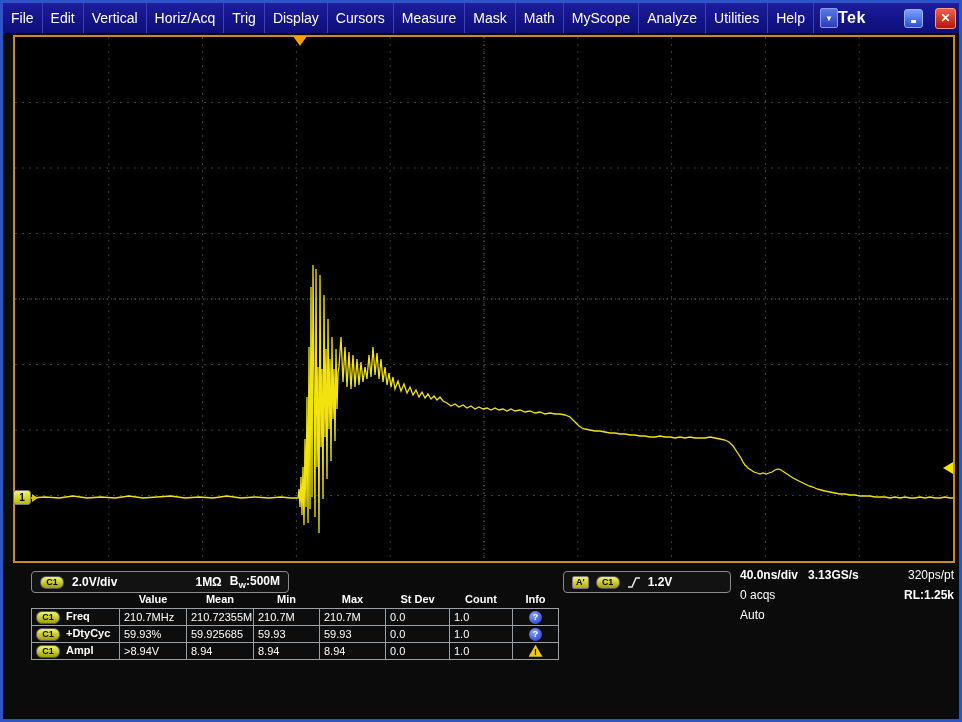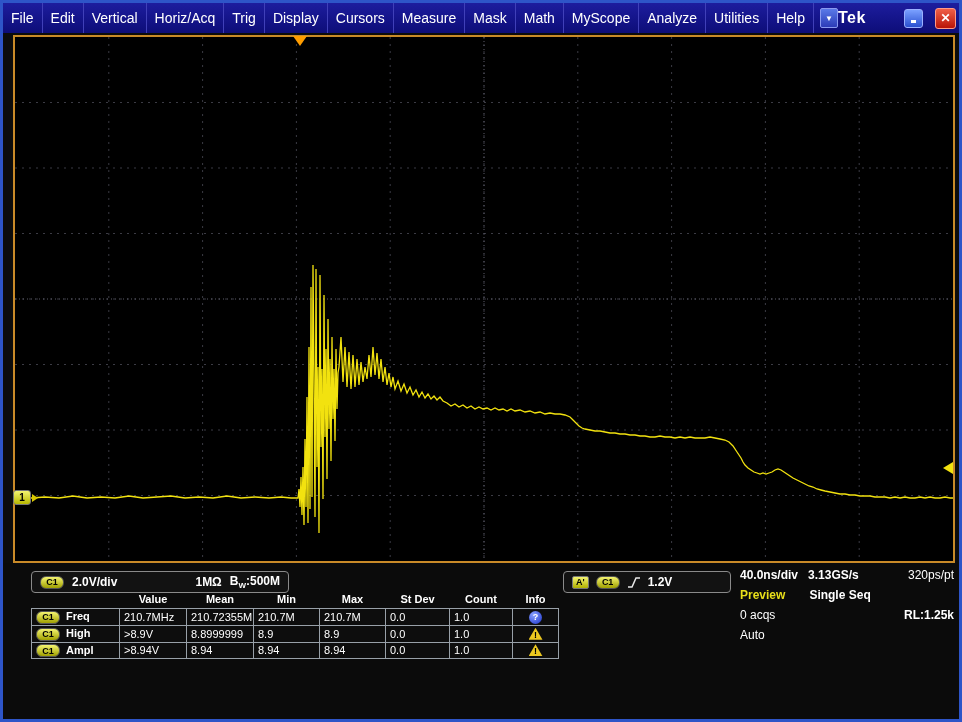--- a/index.html
+++ b/index.html
@@ -191,24 +191,20 @@
       <span>1.2V</span>
     </div>
 
     <div class="hpanel">
       <div class="h-row">
         <span class="b">40.0ns/div</span>
         <span class="b rate">3.13GS/s</span>
         <span class="res">320ps/pt</span>
       </div>
       <div class="h-row">
-        <span class="preview">Preview</span>
-        <span class="seq">Single Seq</span>
-      </div>
-      <div class="h-row">
         <span>0 acqs</span>
         <span class="rl">RL:1.25k</span>
       </div>
       <div class="h-row">
         <span>Auto</span>
       </div>
     </div>
 
     <div class="meas">
       <table>
@@ -244,35 +240,35 @@
               <td>210.72355M</td>
               <td>210.7M</td>
               <td>210.7M</td>
               <td>0.0</td>
               <td>1.0</td>
               <td class="info">
                 <span class="icon-help"></span>
               </td>
             </tr>
 
-
             <tr>
               <td class="lab">
-                <span class="badge">C1</span><span>High</span>
-              </td>
-              <td>&gt;8.9V</td>
-              <td>8.8999999</td>
-              <td>8.9</td>
-              <td>8.9</td>
+                <span class="badge">C1</span><span>+DtyCyc</span>
+              </td>
+              <td>59.93%</td>
+              <td>59.925685</td>
+              <td>59.93</td>
+              <td>59.93</td>
               <td>0.0</td>
               <td>1.0</td>
               <td class="info">
-                <span class="icon-warning"></span>
+                <span class="icon-help"></span>
               </td>
             </tr>
+
 
             <tr>
               <td class="lab">
                 <span class="badge">C1</span><span>Ampl</span>
               </td>
               <td>&gt;8.94V</td>
               <td>8.94</td>
               <td>8.94</td>
               <td>8.94</td>
               <td>0.0</td>

